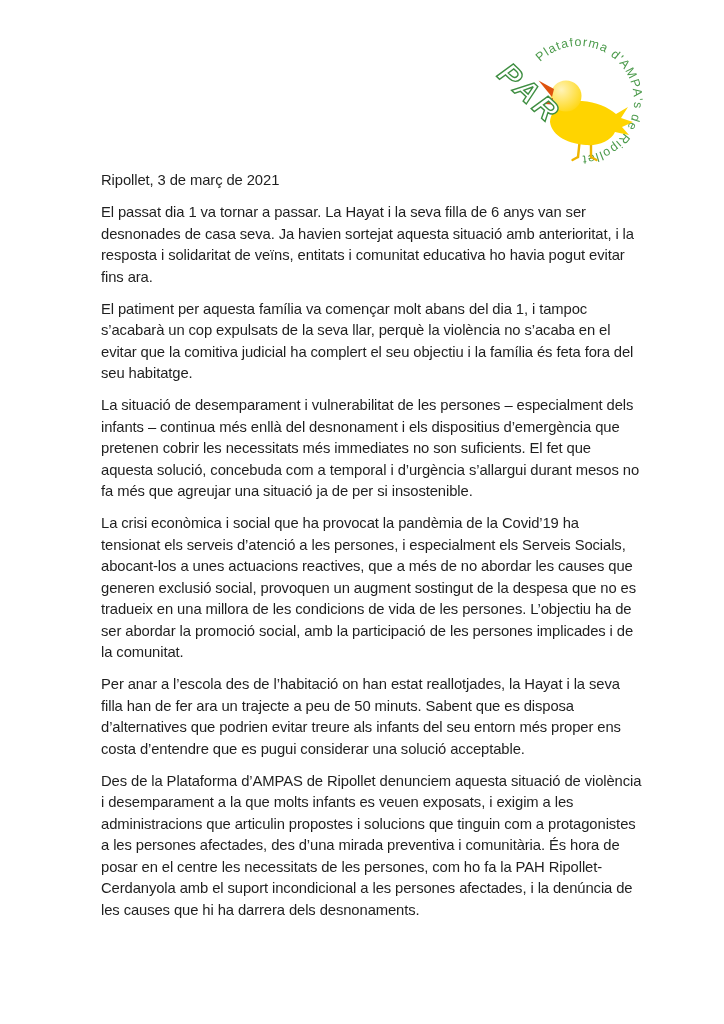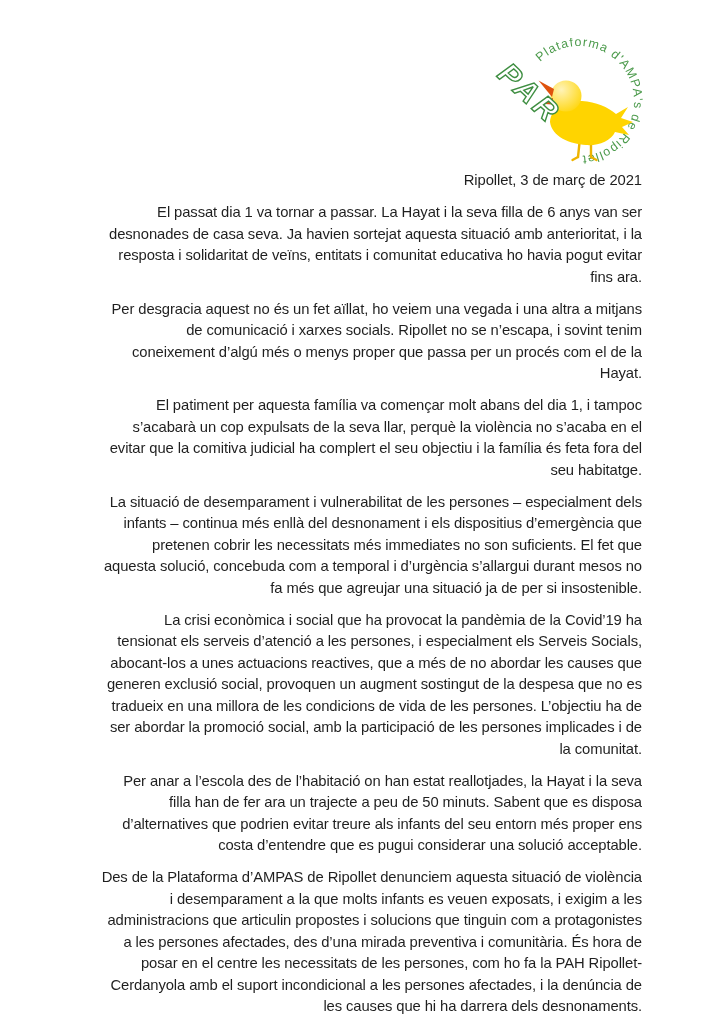--- a/index.html
+++ b/index.html
@@ -13,21 +13,21 @@
     font-size:12.5px; letter-spacing:1.1px; fill:#4d9b4d; font-weight:normal;
   }
   .acronym-text {
     font-family:"Liberation Sans", sans-serif;
     font-size:30px; font-weight:bold; font-style:italic; letter-spacing:4px;
     fill:#ffffff; stroke:#3e8e41; stroke-width:1.4px;
   }
   .content { position:absolute; left:101px; top:170px; width:541px; }
   .content p {
     margin:0 0 10.5px 0; font-size:14.8px; line-height:21.5px;
-    letter-spacing:-0.1px; text-align:right;
+    letter-spacing:-0.1px; text-align:left;
   }
   .date-line { margin-bottom:11.5px; }
 </style>
 </head>
 <body>
 
 <div class="page">
 
   <div class="logo">
     <svg viewBox="0 0 172 126" width="172" height="126">
@@ -69,21 +69,20 @@
         </g>
       </g>
 
       <text class="acronym-text" transform="translate(10,38) rotate(43)">PAR</text>
     </svg>
   </div>
 
   <div class="content">
     <p class="date-line">Ripollet, 3 de març de 2021</p>
     <p>El passat dia 1 va tornar a passar. La Hayat i la seva filla de 6 anys van ser desnonades de casa seva. Ja havien sortejat aquesta situació amb anterioritat, i la resposta i solidaritat de veïns, entitats i comunitat educativa ho havia pogut evitar fins ara.</p>
-    <p>Per desgracia aquest no és un fet aïllat, ho veiem una vegada i una altra a mitjans de comunicació i xarxes socials. Ripollet no se n’escapa, i sovint tenim coneixement d’algú més o menys proper que passa per un procés com el de la Hayat.</p>
     <p>El patiment per aquesta família va començar molt abans del dia 1, i tampoc s’acabarà un cop expulsats de la seva llar, perquè la violència no s’acaba en el evitar que la comitiva judicial ha complert el seu objectiu i la família és feta fora del seu habitatge.</p>
     <p>La situació de desemparament i vulnerabilitat de les persones – especialment dels infants – continua més enllà del desnonament i els dispositius d’emergència que pretenen cobrir les necessitats més immediates no son suficients. El fet que aquesta solució, concebuda com a temporal i d’urgència s’allargui durant mesos no fa més que agreujar una situació ja de per si insostenible.</p>
     <p>La crisi econòmica i social que ha provocat la pandèmia de la Covid’19 ha tensionat els serveis d’atenció a les persones, i especialment els Serveis Socials, abocant-los a unes actuacions reactives, que a més de no abordar les causes que generen exclusió social, provoquen un augment sostingut de la despesa que no es tradueix en una millora de les condicions de vida de les persones. L’objectiu ha de ser abordar la promoció social, amb la participació de les persones implicades i de la comunitat.</p>
     <p>Per anar a l’escola des de l’habitació on han estat reallotjades, la Hayat i la seva filla han de fer ara un trajecte a peu de 50 minuts. Sabent que es disposa d’alternatives que podrien evitar treure als infants del seu entorn més proper ens costa d’entendre que es pugui considerar una solució acceptable.</p>
     <p>Des de la Plataforma d’AMPAS de Ripollet denunciem aquesta situació de violència i desemparament a la que molts infants es veuen exposats, i exigim a les administracions que articulin propostes i solucions que tinguin com a protagonistes a les persones afectades, des d’una mirada preventiva i comunitària. És hora de posar en el centre les necessitats de les persones, com ho fa la PAH Ripollet-Cerdanyola amb el suport incondicional a les persones afectades, i la denúncia de les causes que hi ha darrera dels desnonaments.</p>
 
   </div>
 
 </div>
 

